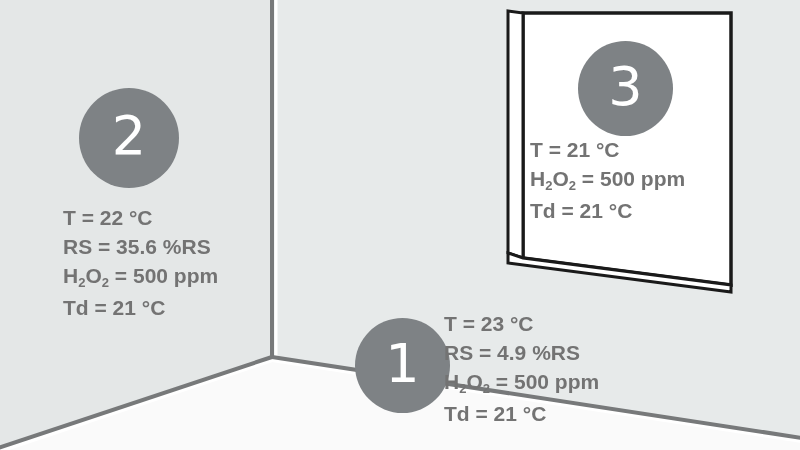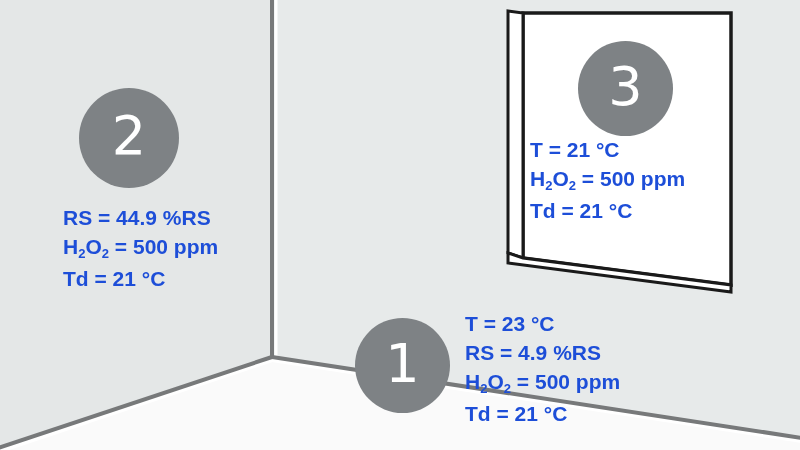--- a/index.html
+++ b/index.html
@@ -37,21 +37,21 @@
     font-size: 54px;
     font-weight: 400;
     line-height: 1;
     letter-spacing: 0px;
     font-family: "DejaVu Sans", sans-serif;
     box-sizing: border-box;
     padding-bottom: 4px;
   }
   .readout {
     position: absolute;
-    color: #1d4ed8;
+    color: #737373;
     font-weight: bold;
     font-size: 21px;
     line-height: 29px;
     white-space: nowrap;
     font-family: "Liberation Sans", sans-serif;
   }
   .readout .ln {
     display: block;
   }
   .readout sub {
@@ -71,21 +71,21 @@
   }
   #readout-3 {
     left: 530px;
     top: 135px;
   }
   #readout-2 {
     left: 63px;
     top: 203px;
   }
   #readout-1 {
-    left: 465px;
+    left: 444px;
     top: 309px;
   }
   #circle-1 { left: 355px; top: 318px; width: 95px; height: 95px; }
   #circle-2 { left: 79px; top: 88px; width: 100px; height: 100px; }
   #circle-3 { left: 578px; top: 41px; width: 95px; height: 95px; }
 </style>
 </head>
 <body>
 
 <div id="scene">
@@ -123,21 +123,22 @@
     <span class="ln">T = 23 °C</span>
     <span class="ln">RS = 4.9 %RS</span>
     <span class="ln"><span>H</span><sub>2</sub><span>O</span><sub>2</sub><span> = 500 ppm</span></span>
     <span class="ln">Td = 21 °C</span>
   </div>
 
   <div class="marker-circle" id="circle-2">
     <span>2</span>
   </div>
   <div class="readout" id="readout-2">
-    <span class="ln">RS = 44.9 %RS</span>
+    <span class="ln">T = 22 °C</span>
+    <span class="ln">RS = 35.6 %RS</span>
     <span class="ln"><span>H</span><sub>2</sub><span>O</span><sub>2</sub><span> = 500 ppm</span></span>
     <span class="ln">Td = 21 °C</span>
   </div>
 
   <div class="marker-circle" id="circle-3">
     <span>3</span>
   </div>
   <div class="readout" id="readout-3">
     <span class="ln">T = 21 °C</span>
     <span class="ln"><span>H</span><sub>2</sub><span>O</span><sub>2</sub><span> = 500 ppm</span></span>

